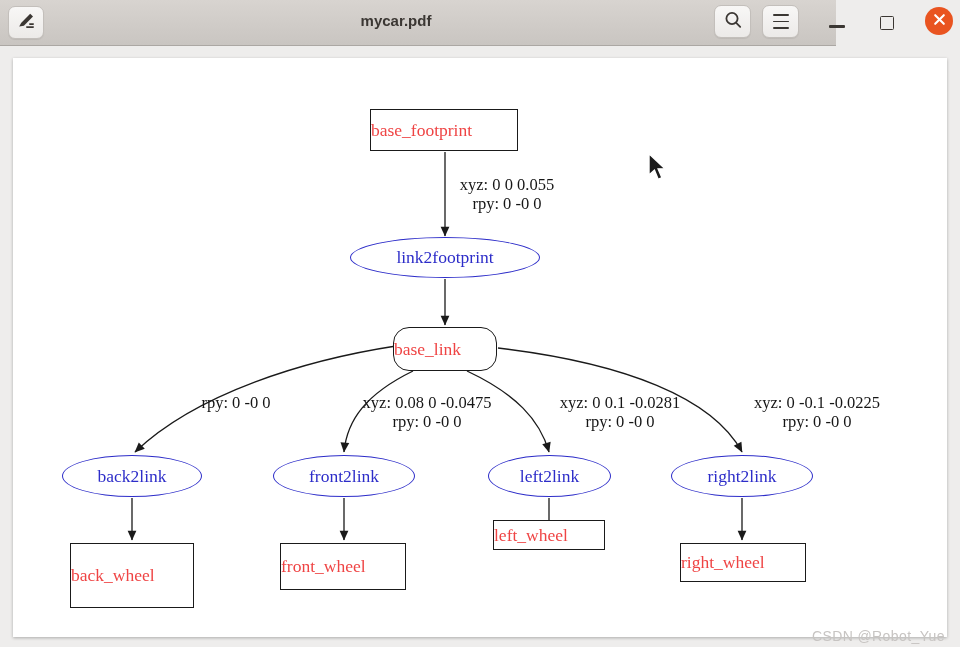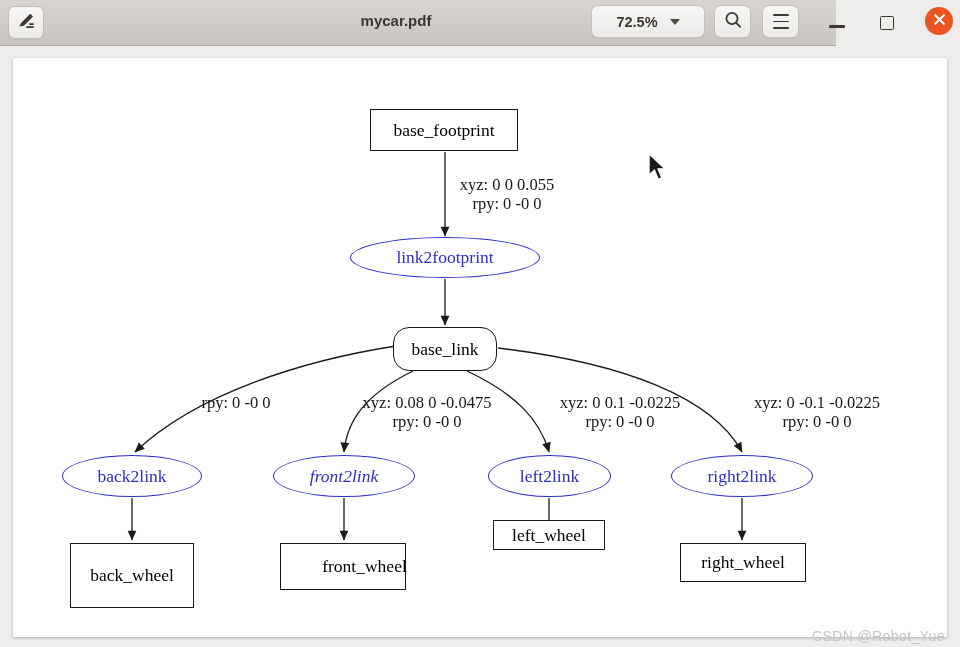--- a/index.html
+++ b/index.html
@@ -49,23 +49,23 @@
   
   .page{
     position:absolute;left:13px;top:58px;width:934px;height:579px;
     background:#ffffff;box-shadow:0 1px 3px rgba(0,0,0,.28);
     z-index:1;
   }
   .edges-svg{position:absolute;left:0;top:0;width:960px;height:647px;z-index:3;pointer-events:none;}
   .node-box{
     position:absolute;box-sizing:border-box;z-index:4;
     border:1.3px solid #1a1a1a;background:#ffffff;
-    display:flex;align-items:center;justify-content:center;
+    display:flex;align-items:center;
     font-family:"Liberation Serif","DejaVu Serif",serif;
-    font-size:17.5px;color:#000000;white-space:nowrap;
+    font-size:17.5px;color:#ef4444;white-space:nowrap;
   }
   .node-ellipse{
     position:absolute;box-sizing:border-box;z-index:4;
     border:1.3px solid #2d2dc9;background:#ffffff;border-radius:50%;
     display:flex;align-items:center;justify-content:center;
     font-family:"Liberation Serif","DejaVu Serif",serif;
     font-size:17.5px;color:#2d2dc9;white-space:nowrap;
   }
   .edge-label{
     position:absolute;z-index:4;transform:translateX(-50%);
@@ -91,24 +91,20 @@
           <path d="M4.2 16.4 L6.1 12.9 L15.2 3.8 L18.0 6.6 L8.9 15.7 Z"></path>
           <rect x="11" y="16.2" width="8" height="1.7" rx="0.8"></rect>
           <rect x="14" y="13.2" width="5" height="1.7" rx="0.8"></rect>
         </g>
       </svg>
     </span>
   </button>
 
   <div class="window-title">mycar.pdf</div>
 
-  <button class="hb-btn" style="left:591px;top:5px;width:114px;height:33px;">
-    <span class="zoom-text">72.5%</span>
-    <span class="caret-down"></span>
-  </button>
 
   <button class="hb-btn" style="left:714px;top:5px;width:37px;height:33px;">
     <span>
       <svg width="22" height="22" viewBox="0 0 22 22">
         <circle cx="10" cy="9.5" r="5.6" fill="none" stroke="#3b3733" stroke-width="1.8"></circle>
         <line x1="14.2" y1="13.8" x2="18.2" y2="17.8" stroke="#3b3733" stroke-width="1.8" stroke-linecap="round"></line>
       </svg>
     </span>
   </button>
 
@@ -162,37 +158,37 @@
 
 <div class="node-box" style="left:370px;top:109px;width:148px;height:42px;">
   <span>base_footprint</span>
 </div>
 <div class="node-box" style="left:393px;top:327px;width:104px;height:44px;border-radius:16px;">
   <span>base_link</span>
 </div>
 <div class="node-box" style="left:70px;top:543px;width:124px;height:65px;">
   <span>back_wheel</span>
 </div>
-<div class="node-box" style="left:280px;top:543px;width:126px;height:47px;padding-left:43px;">
+<div class="node-box" style="left:280px;top:543px;width:126px;height:47px;">
   <span>front_wheel</span>
 </div>
 <div class="node-box" style="left:493px;top:520px;width:112px;height:30px;">
   <span>left_wheel</span>
 </div>
 <div class="node-box" style="left:680px;top:543px;width:126px;height:39px;">
   <span>right_wheel</span>
 </div>
 
 <div class="node-ellipse" style="left:350px;top:237px;width:190px;height:41px;">
   <span>link2footprint</span>
 </div>
 <div class="node-ellipse" style="left:62px;top:455px;width:140px;height:42px;">
   <span>back2link</span>
 </div>
-<div class="node-ellipse" style="left:273px;top:455px;width:142px;height:42px;font-style:italic;">
+<div class="node-ellipse" style="left:273px;top:455px;width:142px;height:42px;">
   <span>front2link</span>
 </div>
 <div class="node-ellipse" style="left:488px;top:455px;width:123px;height:42px;">
   <span>left2link</span>
 </div>
 <div class="node-ellipse" style="left:671px;top:455px;width:142px;height:42px;">
   <span>right2link</span>
 </div>
 
 <div class="edge-label" style="left:507px;top:175px;">
@@ -200,21 +196,21 @@
   <div>rpy: 0 -0 0</div>
 </div>
 <div class="edge-label" style="left:236px;top:393px;">
   <div>rpy: 0 -0 0</div>
 </div>
 <div class="edge-label" style="left:427px;top:393px;">
   <div>xyz: 0.08 0 -0.0475</div>
   <div>rpy: 0 -0 0</div>
 </div>
 <div class="edge-label" style="left:620px;top:393px;">
-  <div>xyz: 0 0.1 -0.0225</div>
+  <div>xyz: 0 0.1 -0.0281</div>
   <div>rpy: 0 -0 0</div>
 </div>
 <div class="edge-label" style="left:817px;top:393px;">
   <div>xyz: 0 -0.1 -0.0225</div>
   <div>rpy: 0 -0 0</div>
 </div>
 
 <div class="watermark">CSDN @Robot_Yue</div>
 
 <div class="cursor">

